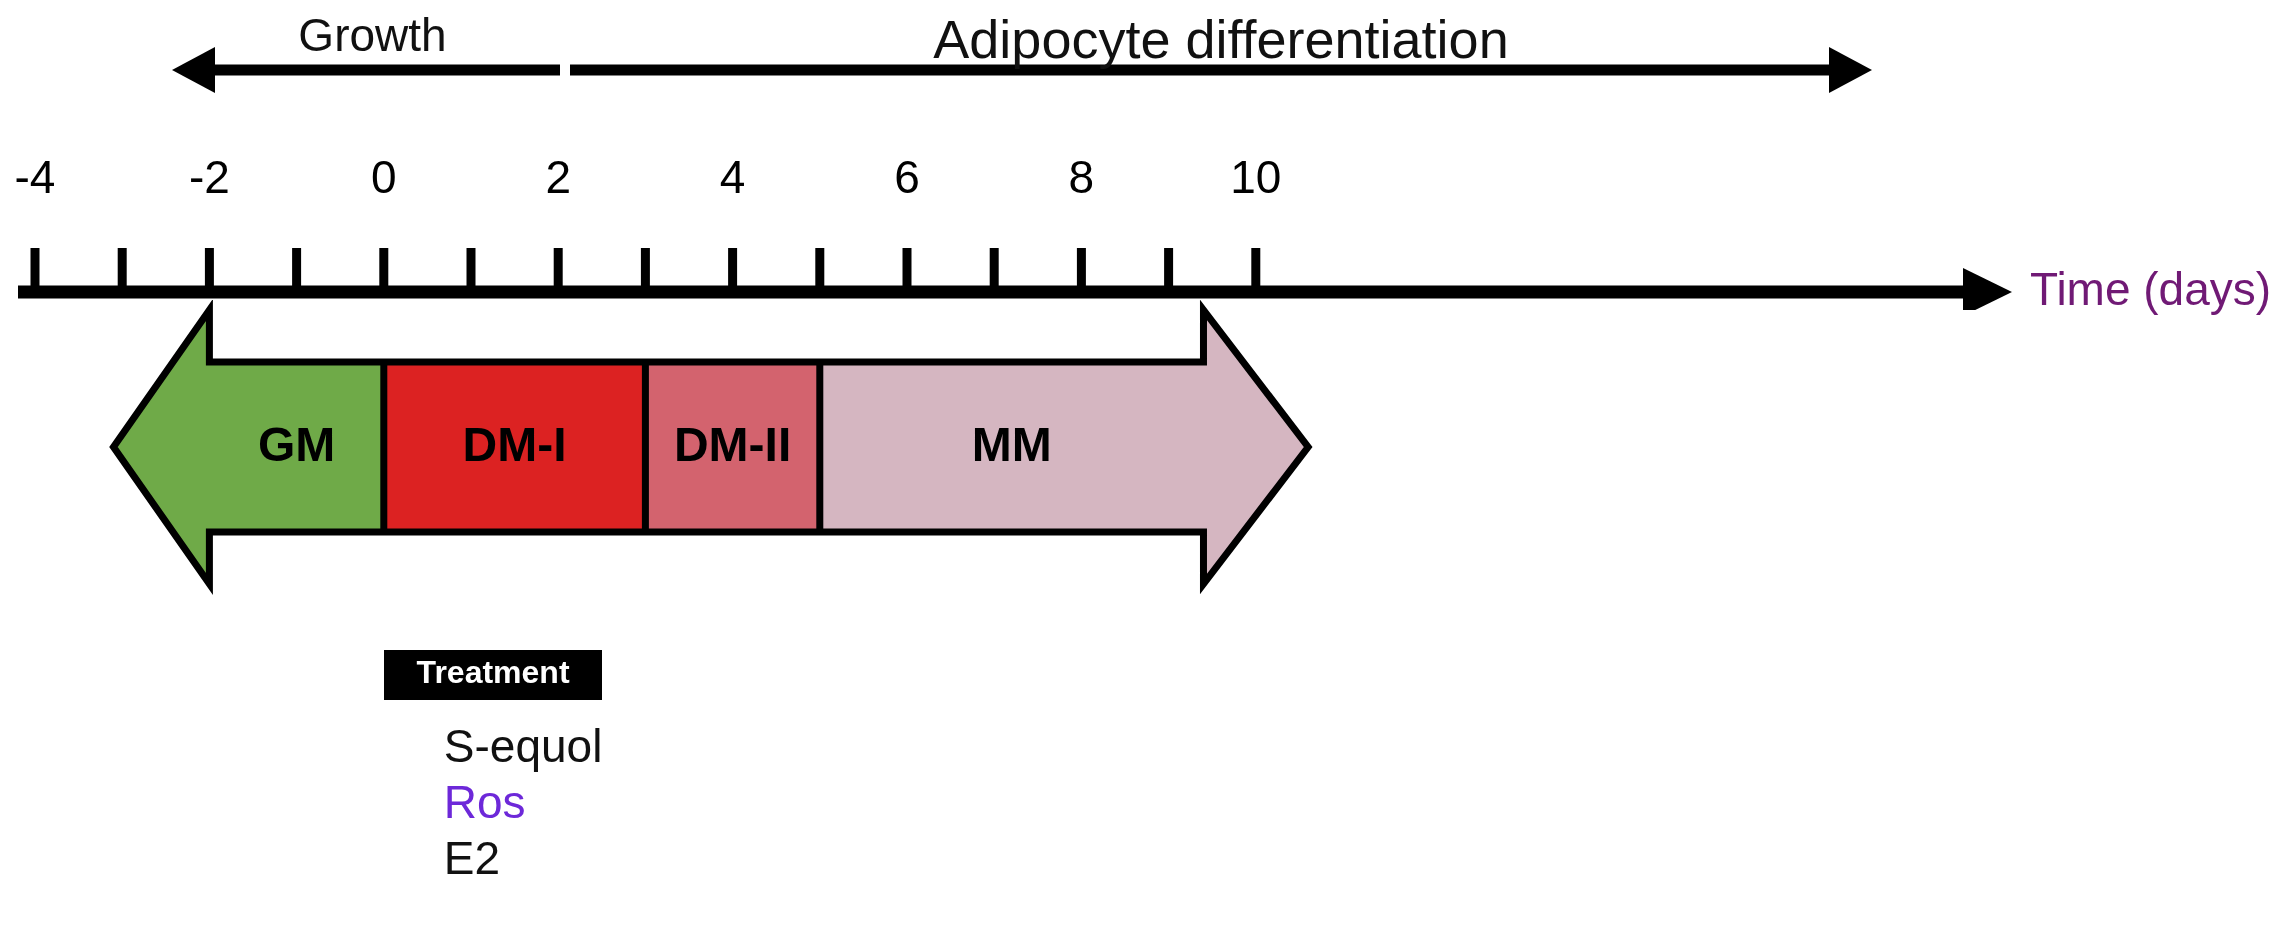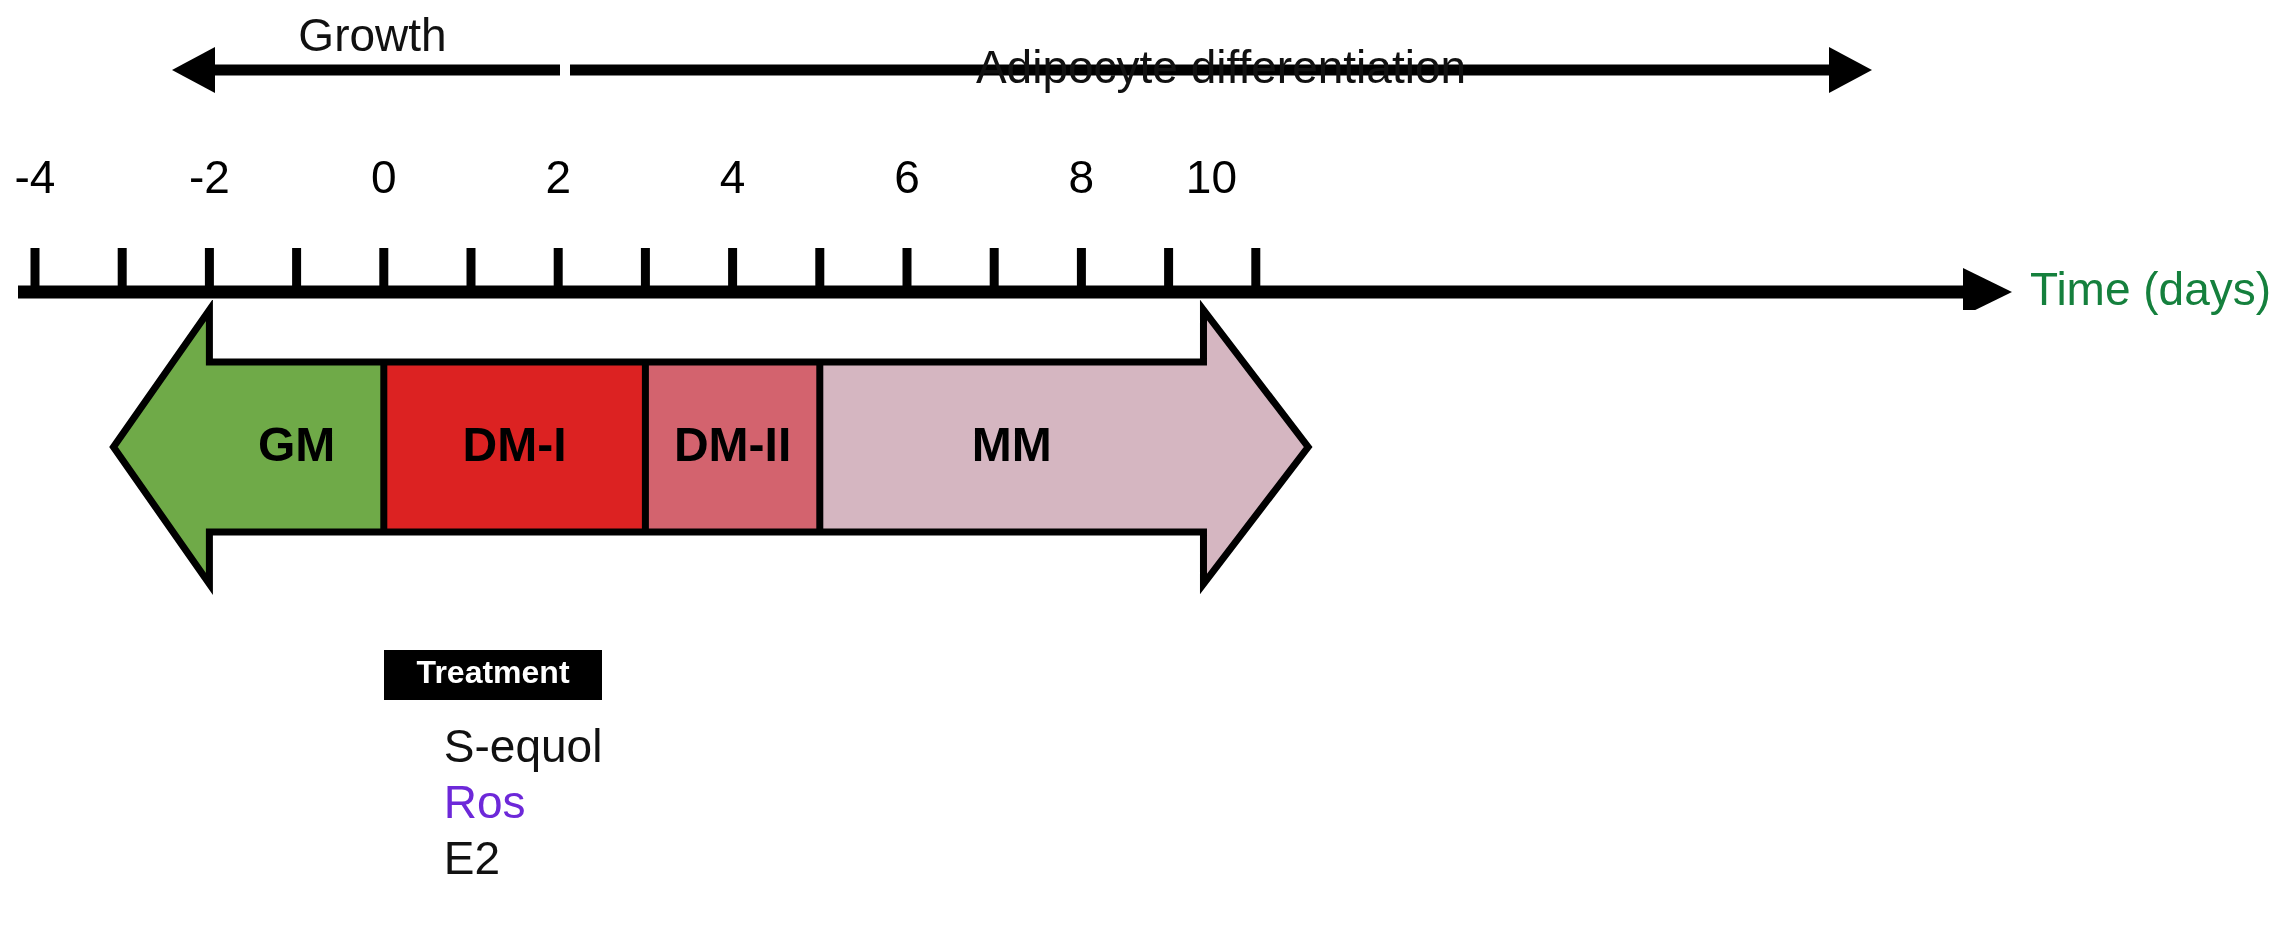--- a/index.html
+++ b/index.html
@@ -21,34 +21,34 @@
         <line x1="560" y1="70" x2="185" y2="70" stroke="#000" stroke-width="11"></line>
         <polygon points="172,70 215,47 215,93" fill="#000"></polygon>
       </g>
 
       <g>
         <line x1="570" y1="70" x2="1855" y2="70" stroke="#000" stroke-width="11"></line>
         <polygon points="1872,70 1829,47 1829,93" fill="#000"></polygon>
       </g>
     </svg>
     <div style="position:absolute;left:185px;top:8px;width:375px;text-align:center;font-size:46px;color:#111;">Growth</div>
-    <div style="position:absolute;left:570px;top:8px;width:1302px;text-align:center;font-size:46px;color:#111;margin-top:32px;">Adipocyte differentiation</div>
+    <div style="position:absolute;left:570px;top:8px;width:1302px;text-align:center;font-size:54px;color:#111;">Adipocyte differentiation</div>
   </div>
 
   <div style="position:absolute;left:0;top:150px;width:2279px;height:160px;">
 
     <div id="ticklabels" style="position:absolute;left:0;top:0;width:2279px;height:70px;">
         <div class="tick-lbl" style="position: absolute; left: -35px; top: 0px; width: 140px; text-align: center;">-4</div>
         <div class="tick-lbl" style="position: absolute; left: 139.4px; top: 0px; width: 140px; text-align: center;">-2</div>
         <div class="tick-lbl" style="position: absolute; left: 313.8px; top: 0px; width: 140px; text-align: center;">0</div>
         <div class="tick-lbl" style="position: absolute; left: 488.2px; top: 0px; width: 140px; text-align: center;">2</div>
         <div class="tick-lbl" style="position: absolute; left: 662.6px; top: 0px; width: 140px; text-align: center;">4</div>
         <div class="tick-lbl" style="position: absolute; left: 837px; top: 0px; width: 140px; text-align: center;">6</div>
         <div class="tick-lbl" style="position: absolute; left: 1011.4px; top: 0px; width: 140px; text-align: center;">8</div>
-        <div class="tick-lbl" style="position: absolute; left: 1185.8px; top: 0px; width: 140px; text-align: left;">10</div>
+        <div class="tick-lbl" style="position: absolute; left: 1185.8px; top: 0px; width: 140px; text-align: center;">10</div>
       </div>
     <svg width="2279" height="160" viewBox="0 0 2279 160" style="position:absolute;left:0;top:0;">
       <g id="ticks">
           <line x1="35" y1="98" x2="35" y2="142" stroke="#000" stroke-width="9"></line>
           <line x1="122.2" y1="98" x2="122.2" y2="142" stroke="#000" stroke-width="9"></line>
           <line x1="209.4" y1="98" x2="209.4" y2="142" stroke="#000" stroke-width="9"></line>
           <line x1="296.6" y1="98" x2="296.6" y2="142" stroke="#000" stroke-width="9"></line>
           <line x1="383.8" y1="98" x2="383.8" y2="142" stroke="#000" stroke-width="9"></line>
           <line x1="471" y1="98" x2="471" y2="142" stroke="#000" stroke-width="9"></line>
           <line x1="558.2" y1="98" x2="558.2" y2="142" stroke="#000" stroke-width="9"></line>
@@ -57,21 +57,21 @@
           <line x1="819.8000000000001" y1="98" x2="819.8000000000001" y2="142" stroke="#000" stroke-width="9"></line>
           <line x1="907" y1="98" x2="907" y2="142" stroke="#000" stroke-width="9"></line>
           <line x1="994.2" y1="98" x2="994.2" y2="142" stroke="#000" stroke-width="9"></line>
           <line x1="1081.4" y1="98" x2="1081.4" y2="142" stroke="#000" stroke-width="9"></line>
           <line x1="1168.6000000000001" y1="98" x2="1168.6000000000001" y2="142" stroke="#000" stroke-width="9"></line>
           <line x1="1255.8" y1="98" x2="1255.8" y2="142" stroke="#000" stroke-width="9"></line>
         </g>
       <line x1="18" y1="142" x2="1990" y2="142" stroke="#000" stroke-width="13"></line>
       <polygon points="2012,142 1963,118 1963,166" fill="#000"></polygon>
     </svg>
-    <div style="position:absolute;left:2030px;top:112px;font-size:46px;color:#15803d;white-space:nowrap;">Time (days)</div>
+    <div style="position:absolute;left:2030px;top:112px;font-size:46px;color:#701a75;white-space:nowrap;">Time (days)</div>
   </div>
 
   <div style="position:absolute;left:0;top:300px;width:2279px;height:330px;">
     <svg width="2279" height="330" viewBox="0 0 2279 330">
       <defs>
         <clipPath id="arrowclip">
             <path id="arrowpath" d="M 209.4 62 L 209.4 10 L 113.47999999999999 147 L 209.4 284 L 209.4 232 L 1203.48 232 L 1203.48 284 L 1308.1200000000001 147 L 1203.48 10 L 1203.48 62 Z"></path>
           </clipPath>
       </defs>
       <g id="segments" clip-path="url(#arrowclip)">

